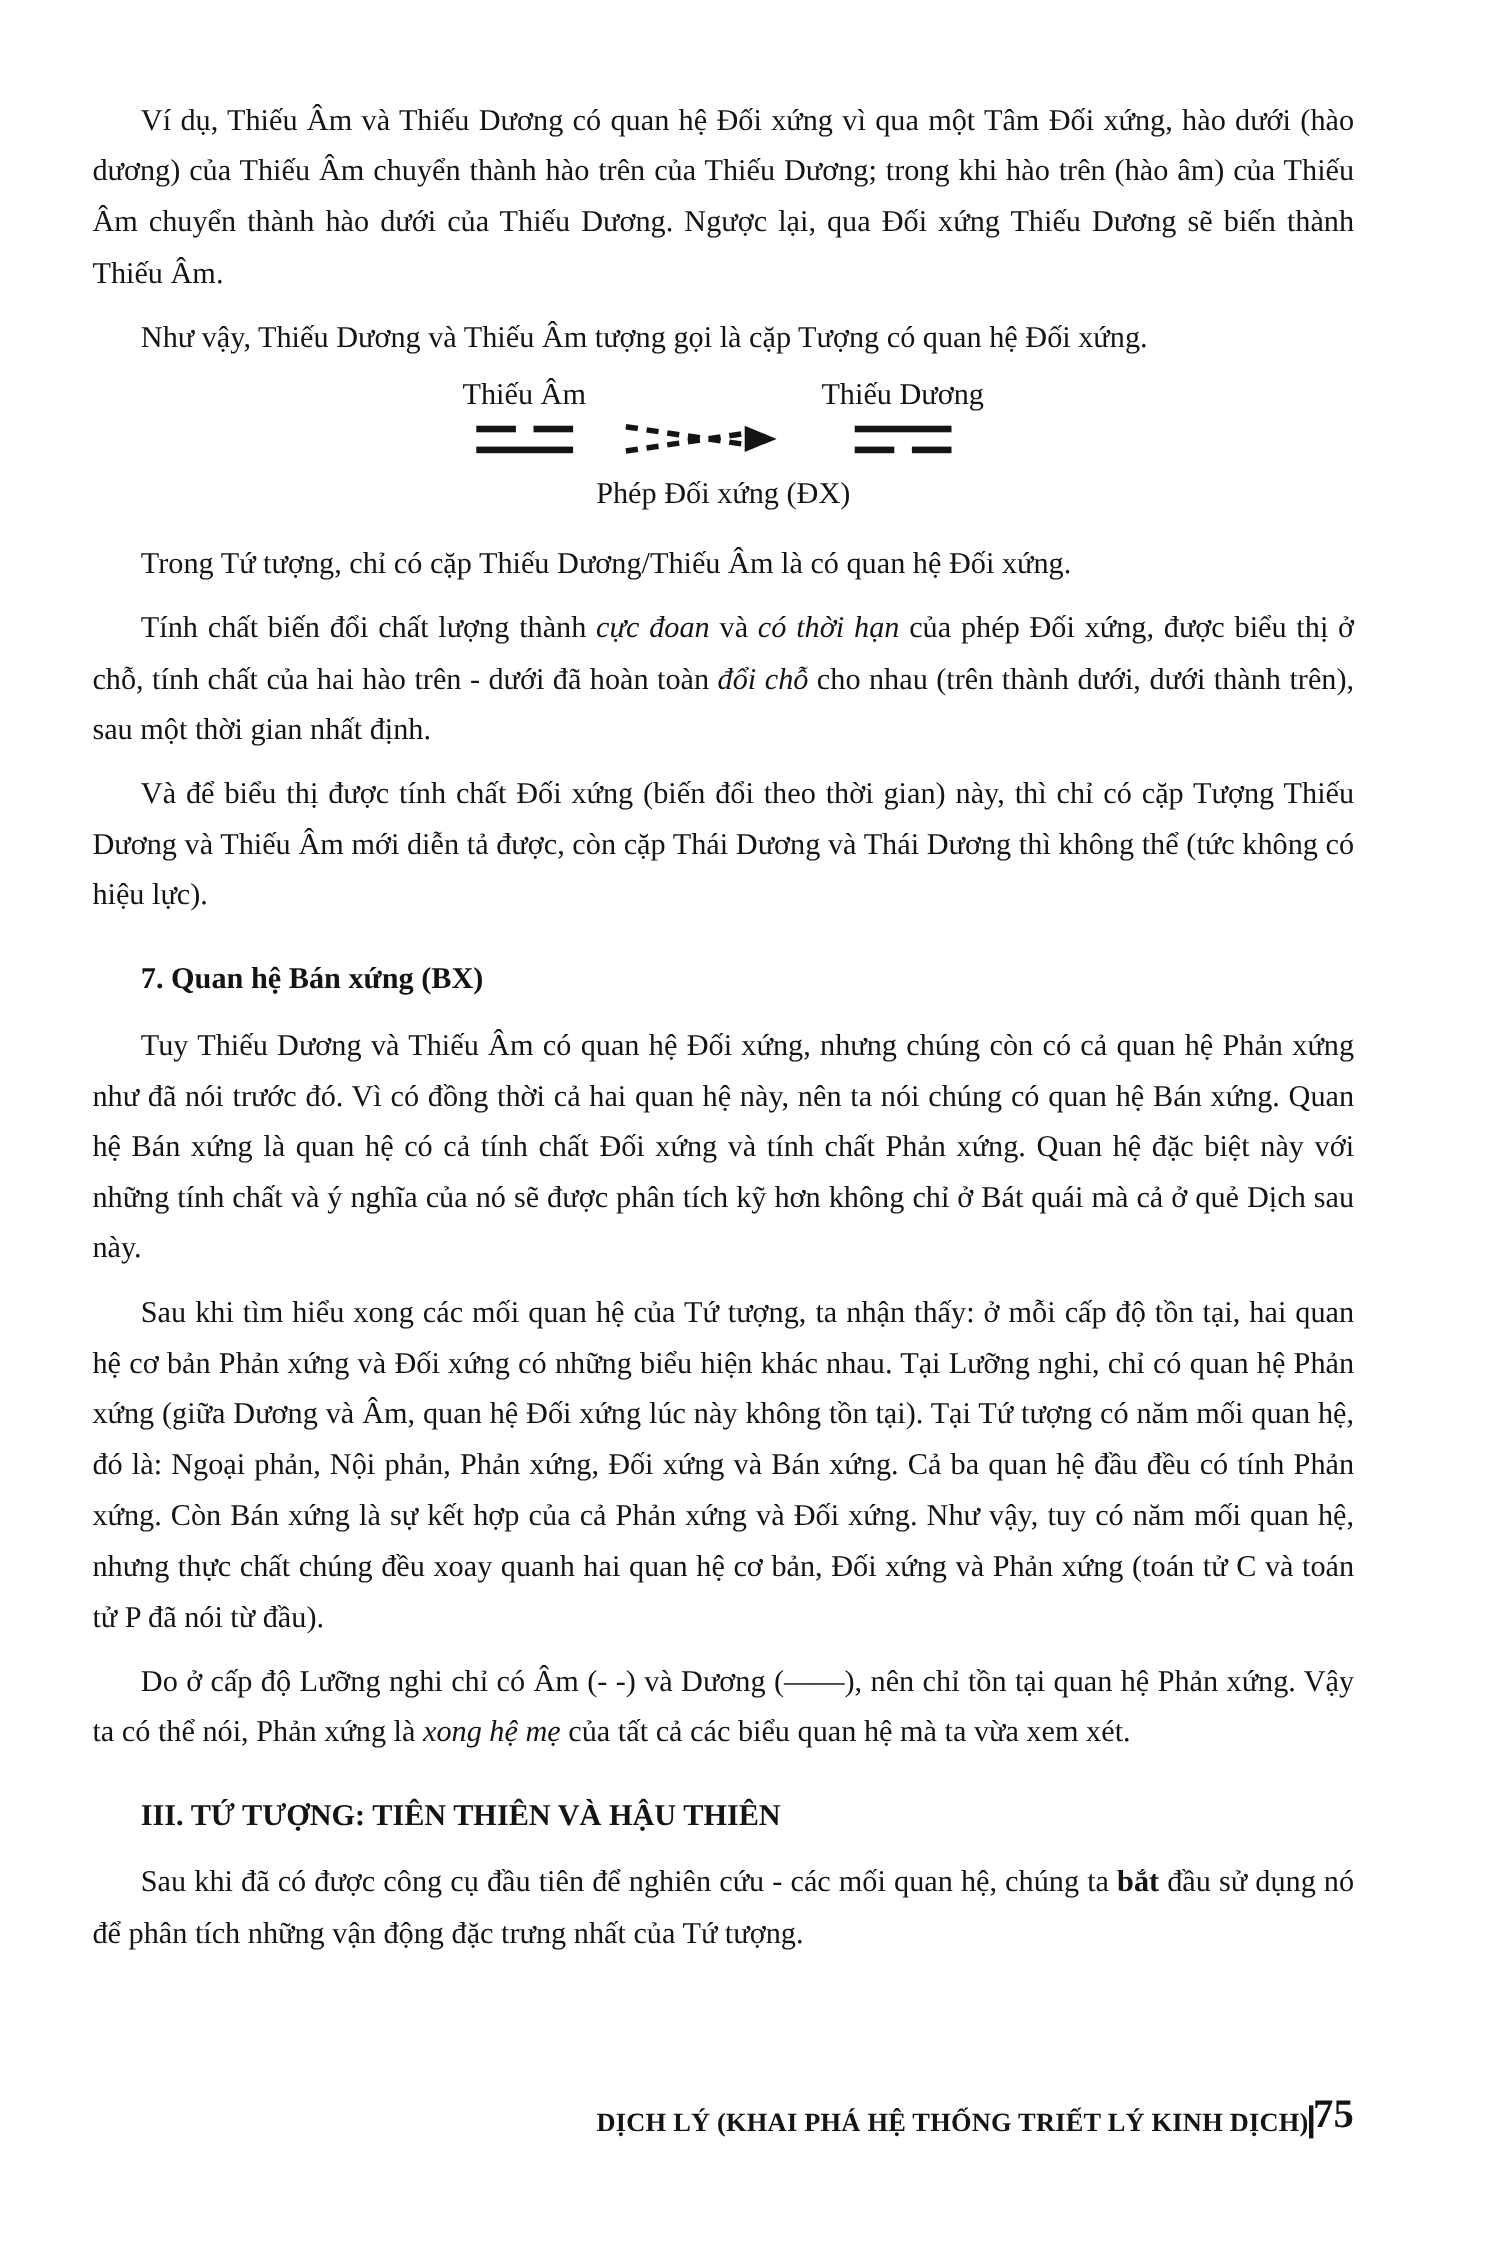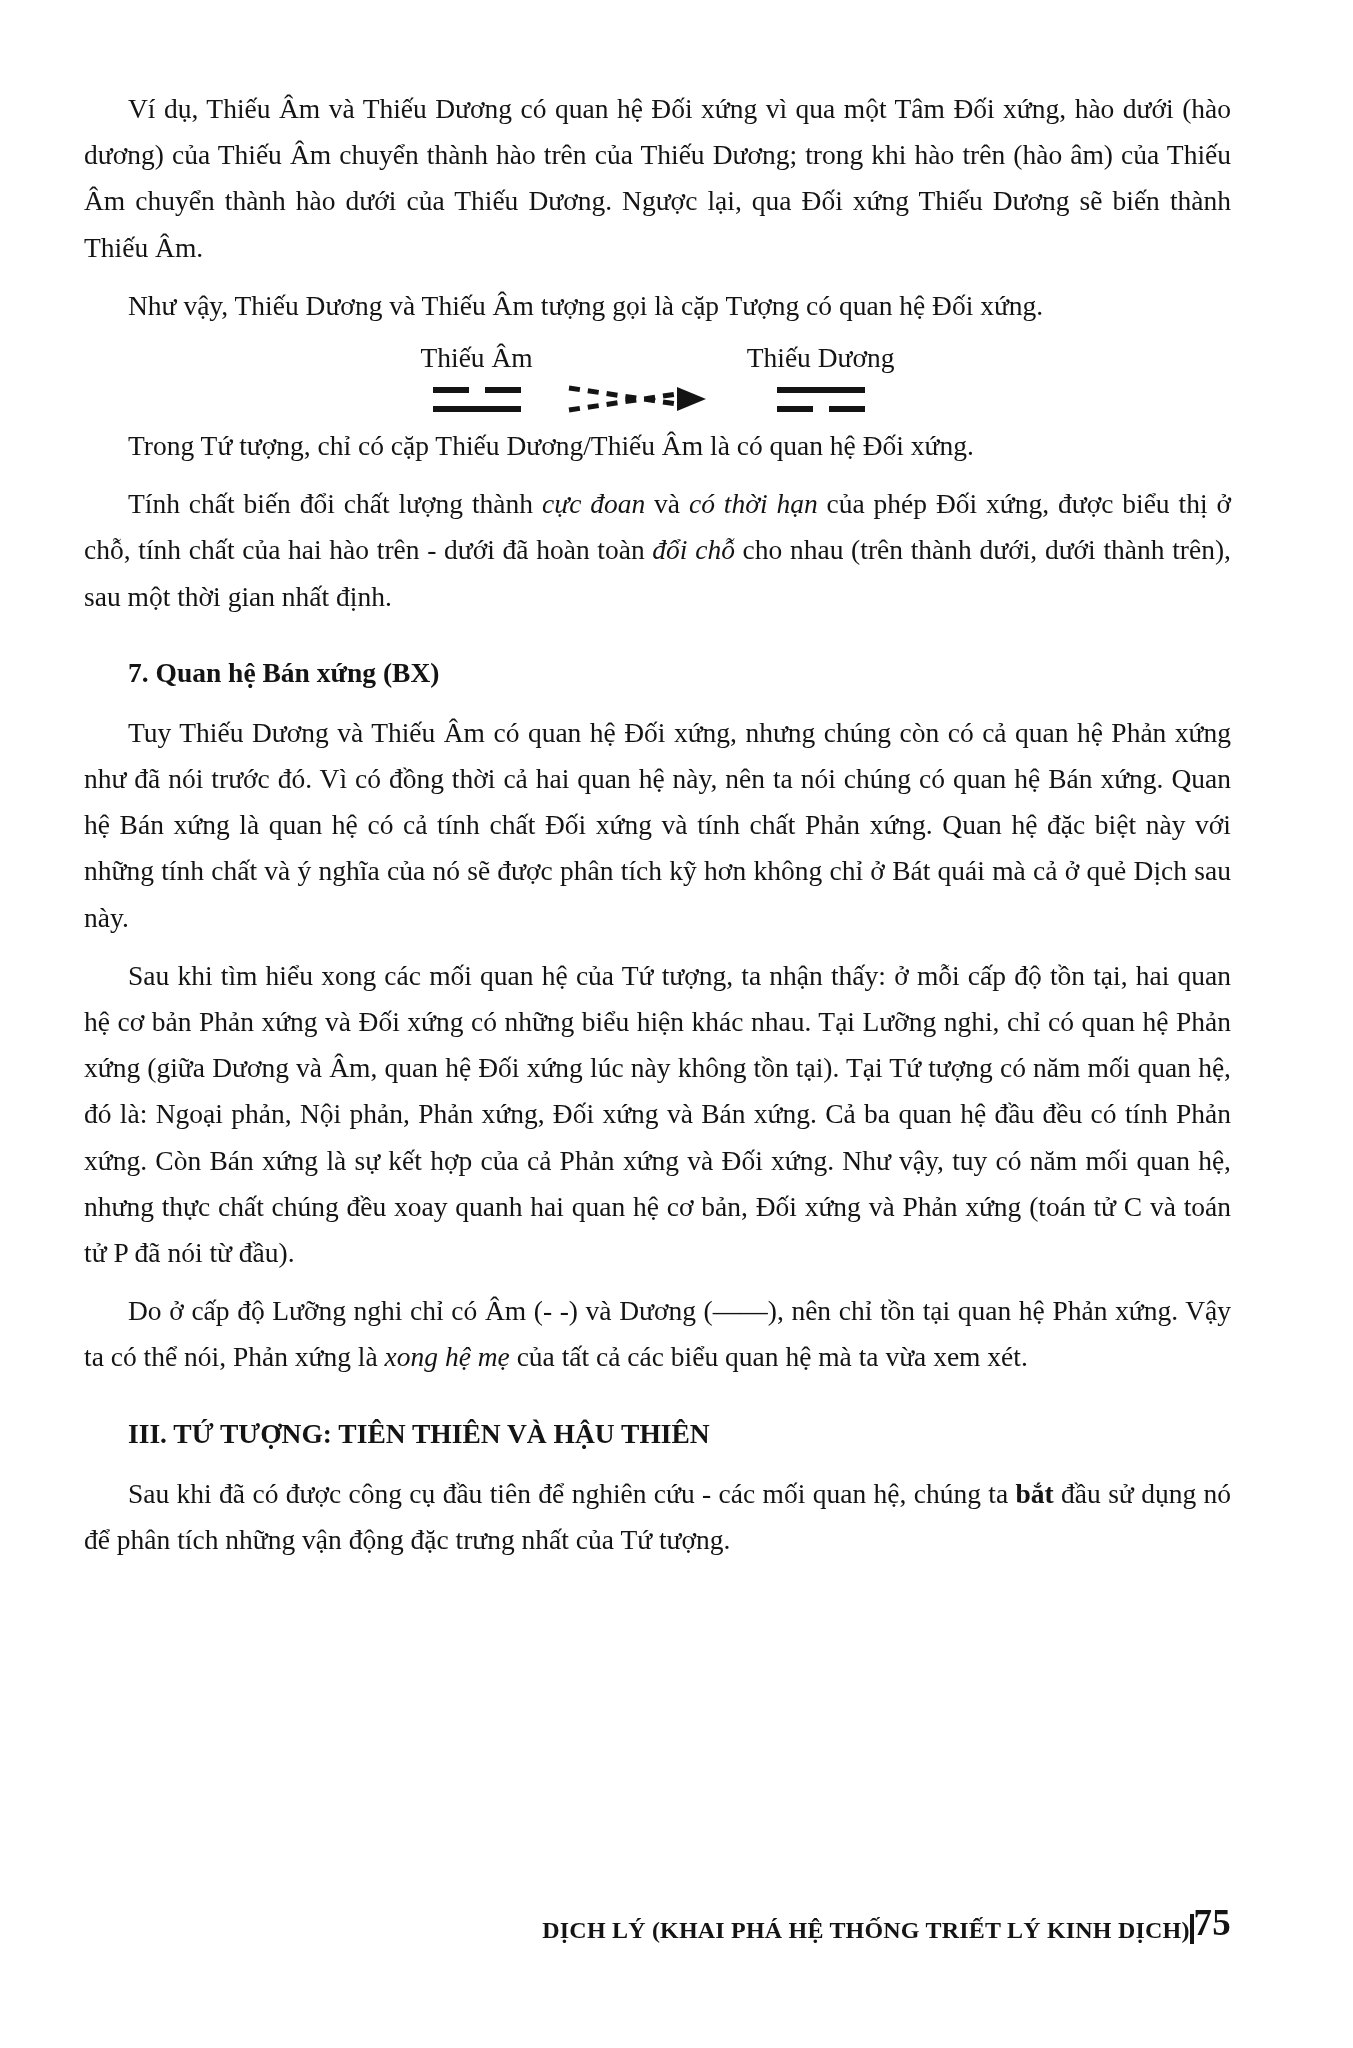--- a/index.html
+++ b/index.html
@@ -143,22 +143,24 @@
       <div class="diagram-label">Thiếu Dương</div>
       <div class="symbol">
             <div class="line solid"></div>
             <div class="line broken">
               <span class="seg"></span>
               <span class="seg"></span>
             </div>
           </div>
     </div>
   </div>
+<p class="caption"><span class="run">Phép Đối xứng (ĐX)</span></p>
       <p class="paragraph"><span class="run">Trong Tứ tượng, chỉ có cặp Thiếu Dương/Thiếu Âm là có quan hệ Đối xứng.</span></p>
       <p class="paragraph"><span class="run">Tính chất biến đổi chất lượng thành </span><span class="run italic">cực đoan</span><span class="run"> và </span><span class="run italic">có thời hạn</span><span class="run"> của phép Đối xứng, được biểu thị ở chỗ, tính chất của hai hào trên - dưới đã hoàn toàn </span><span class="run italic">đổi chỗ</span><span class="run"> cho nhau (trên thành dưới, dưới thành trên), sau một thời gian nhất định.</span></p>
+      <p class="paragraph"><span class="run">Và để biểu thị được tính chất Đối xứng (biến đổi theo thời gian) này, thì chỉ có cặp Tượng Thiếu Dương và Thiếu Âm mới diễn tả được, còn cặp Thái Dương và Thái Dương thì không thể (tức không có hiệu lực).</span></p>
       <p class="heading"><span class="run">7. Quan hệ Bán xứng (BX)</span></p>
       <p class="paragraph"><span class="run">Tuy Thiếu Dương và Thiếu Âm có quan hệ Đối xứng, nhưng chúng còn có cả quan hệ Phản xứng như đã nói trước đó. Vì có đồng thời cả hai quan hệ này, nên ta nói chúng có quan hệ Bán xứng. Quan hệ Bán xứng là quan hệ có cả tính chất Đối xứng và tính chất Phản xứng. Quan hệ đặc biệt này với những tính chất và ý nghĩa của nó sẽ được phân tích kỹ hơn không chỉ ở Bát quái mà cả ở quẻ Dịch sau này.</span></p>
       <p class="paragraph"><span class="run">Sau khi tìm hiểu xong các mối quan hệ của Tứ tượng, ta nhận thấy: ở mỗi cấp độ tồn tại, hai quan hệ cơ bản Phản xứng và Đối xứng có những biểu hiện khác nhau. Tại Lưỡng nghi, chỉ có quan hệ Phản xứng (giữa Dương và Âm, quan hệ Đối xứng lúc này không tồn tại). Tại Tứ tượng có năm mối quan hệ, đó là: Ngoại phản, Nội phản, Phản xứng, Đối xứng và Bán xứng. Cả ba quan hệ đầu đều có tính Phản xứng. Còn Bán xứng là sự kết hợp của cả Phản xứng và Đối xứng. Như vậy, tuy có năm mối quan hệ, nhưng thực chất chúng đều xoay quanh hai quan hệ cơ bản, Đối xứng và Phản xứng (toán tử C và toán tử P đã nói từ đầu).</span></p>
       <p class="paragraph"><span class="run">Do ở cấp độ Lưỡng nghi chỉ có Âm (- -) và Dương (——), nên chỉ tồn tại quan hệ Phản xứng. Vậy ta có thể nói, Phản xứng là </span><span class="run italic">xong hệ mẹ</span><span class="run"> của tất cả các biểu quan hệ mà ta vừa xem xét.</span></p>
       <p class="heading"><span class="run">III. TỨ TƯỢNG: TIÊN THIÊN VÀ HẬU THIÊN</span></p>
       <p class="paragraph"><span class="run">Sau khi đã có được công cụ đầu tiên để nghiên cứu - các mối quan hệ, chúng ta </span><span class="run bold">bắt</span><span class="run"> đầu sử dụng nó để phân tích những vận động đặc trưng nhất của Tứ tượng.</span></p>
     </div>
 
   <div class="footer">
     <span>DỊCH LÝ (KHAI PHÁ HỆ THỐNG TRIẾT LÝ KINH DỊCH)</span>

